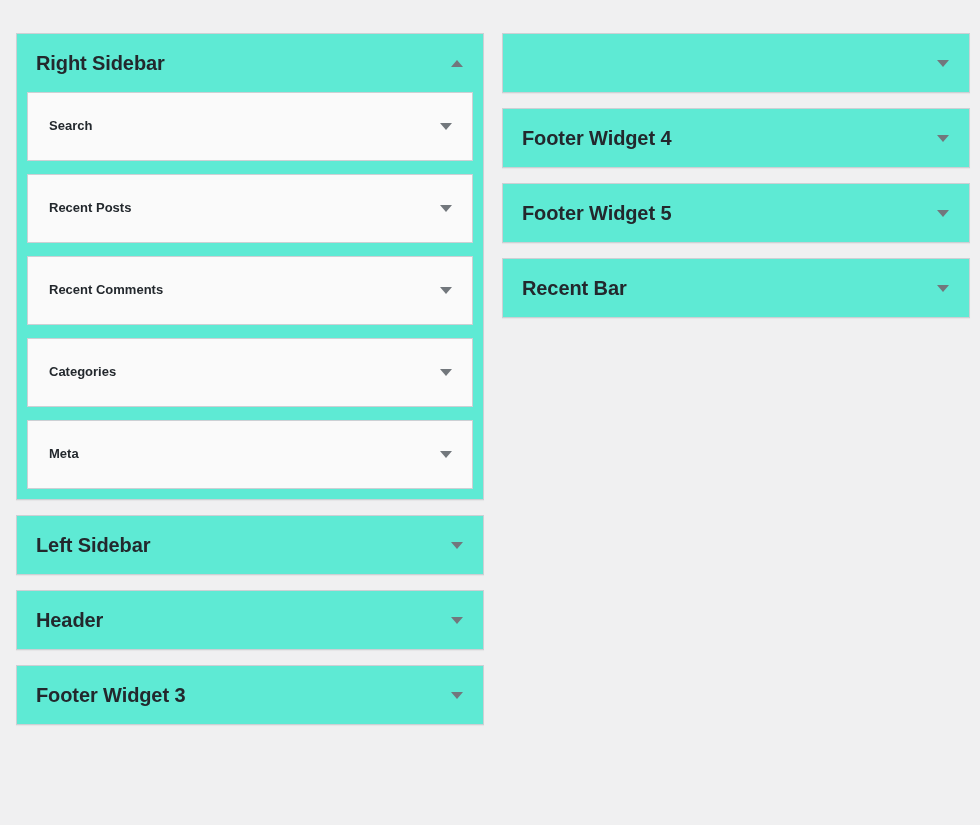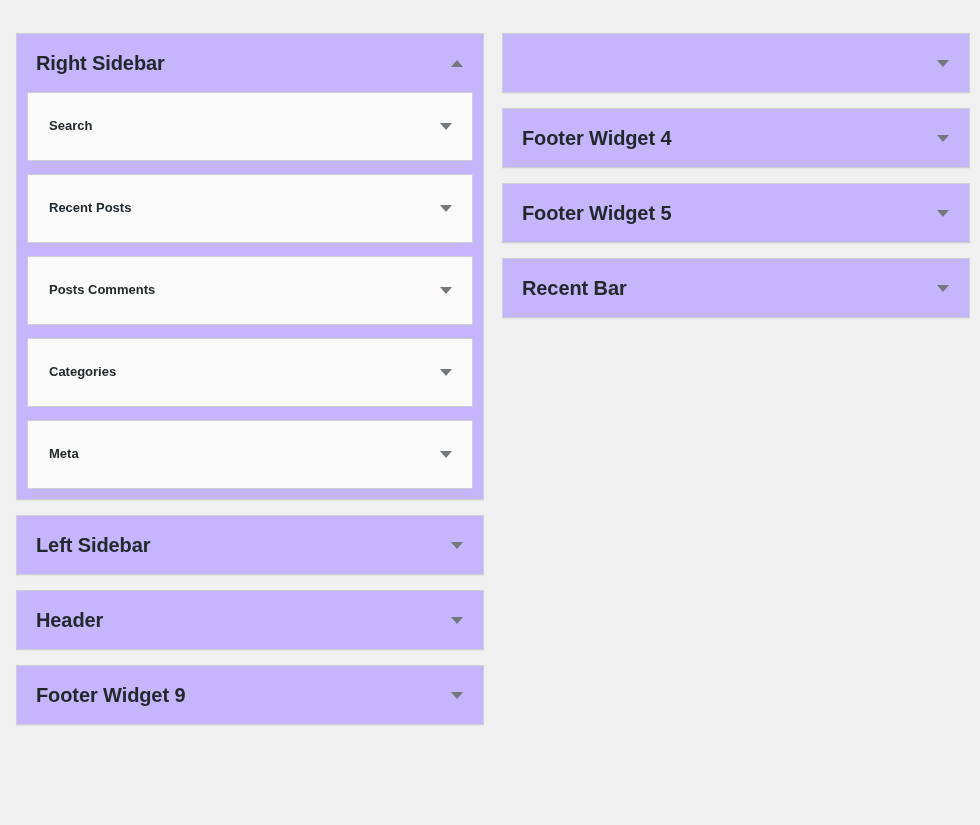--- a/index.html
+++ b/index.html
@@ -25,21 +25,21 @@
   .column {
     position: absolute;
     top: 33px;
     box-sizing: border-box;
   }
   .column-left  { left: 16px;  width: 468px; }
   .column-right { left: 502px; width: 468px; }
 
   
   .sidebar-panel {
-    background: #c4b5fd;
+    background: #5eead4;
     border: 1px solid #ccd0d4;
     box-shadow: 0 1px 1px rgba(0,0,0,.04);
     margin-bottom: 15px;
     box-sizing: border-box;
   }
   .sidebar-panel.open {
     padding-bottom: 10px;
   }
 
   .sidebar-head {
@@ -131,21 +131,21 @@
               <span class="tri tri-down"></span>
             </span>
           </div>
           <div class="widget-item">
             <span class="widget-item-title">Recent Posts</span>
             <span class="toggle-indicator">
               <span class="tri tri-down"></span>
             </span>
           </div>
           <div class="widget-item">
-            <span class="widget-item-title">Posts Comments</span>
+            <span class="widget-item-title">Recent Comments</span>
             <span class="toggle-indicator">
               <span class="tri tri-down"></span>
             </span>
           </div>
           <div class="widget-item">
             <span class="widget-item-title">Categories</span>
             <span class="toggle-indicator">
               <span class="tri tri-down"></span>
             </span>
           </div>
@@ -168,21 +168,21 @@
       <div class="sidebar-panel collapsed">
         <div class="sidebar-head">
           <span class="sidebar-title">Header</span>
           <span class="toggle-indicator">
             <span class="tri tri-down"></span>
           </span>
         </div>
       </div>
       <div class="sidebar-panel collapsed">
         <div class="sidebar-head">
-          <span class="sidebar-title">Footer Widget 9</span>
+          <span class="sidebar-title">Footer Widget 3</span>
           <span class="toggle-indicator">
             <span class="tri tri-down"></span>
           </span>
         </div>
       </div>
     </div>
   <div class="column column-right">
       <div class="sidebar-panel collapsed">
         <div class="sidebar-head">
           <span class="toggle-indicator">

